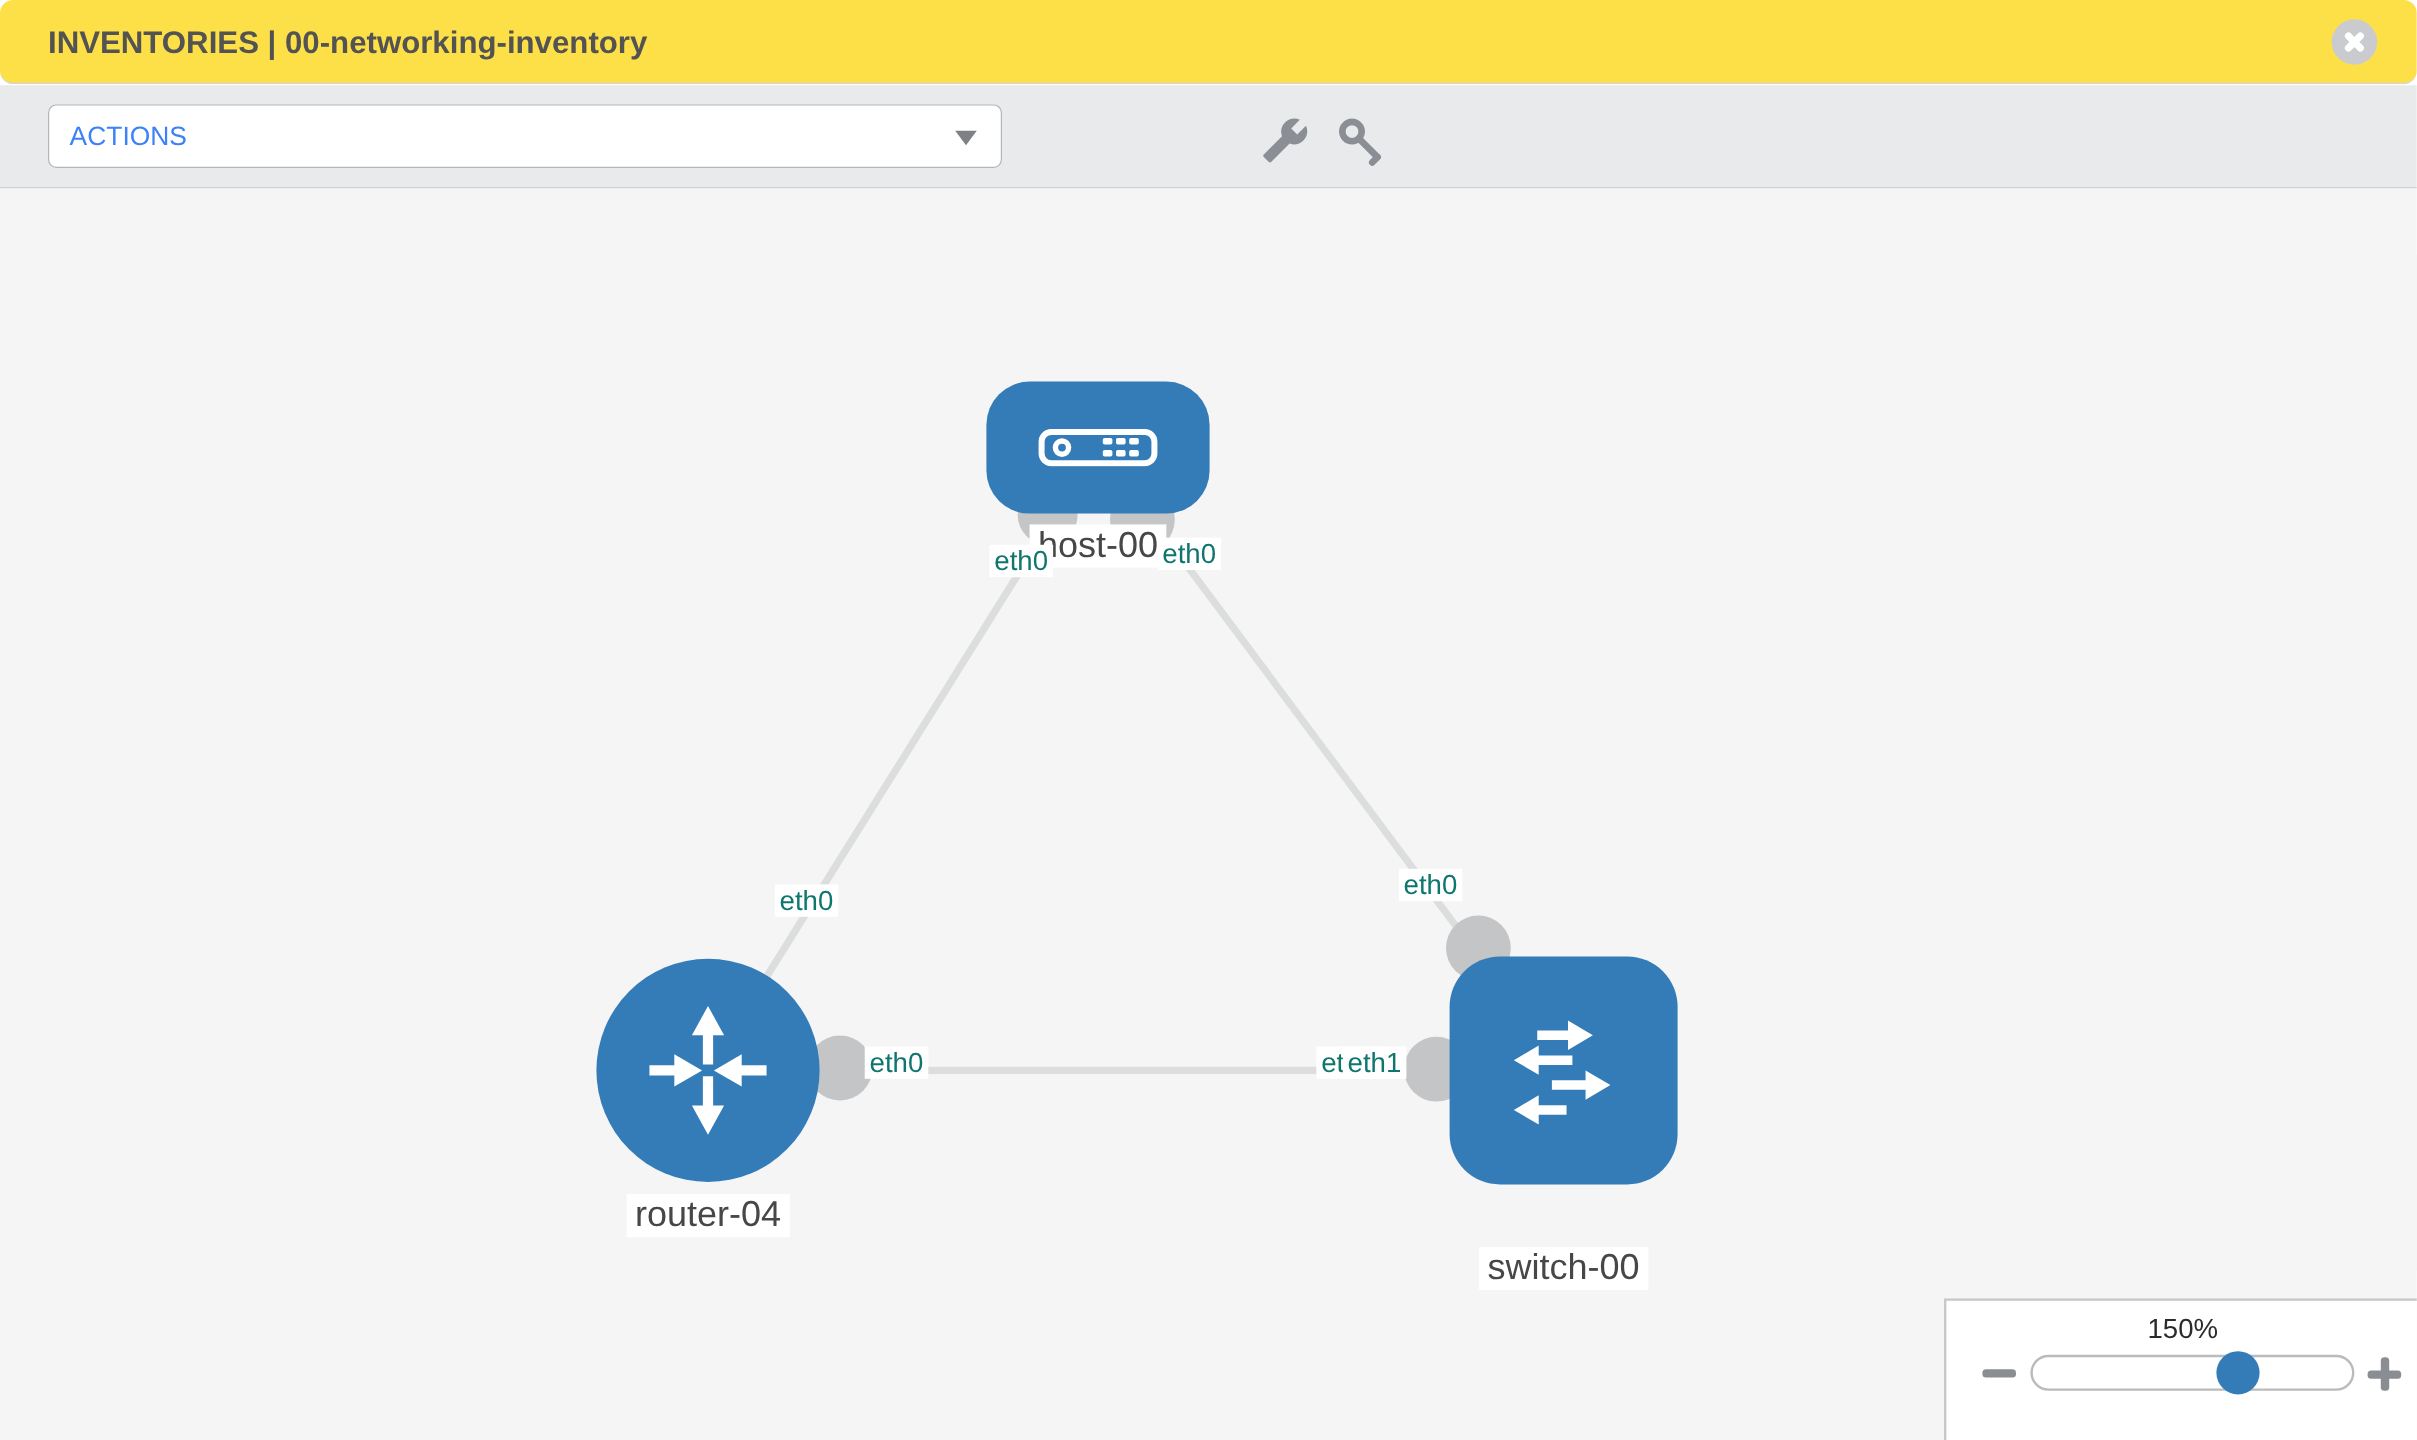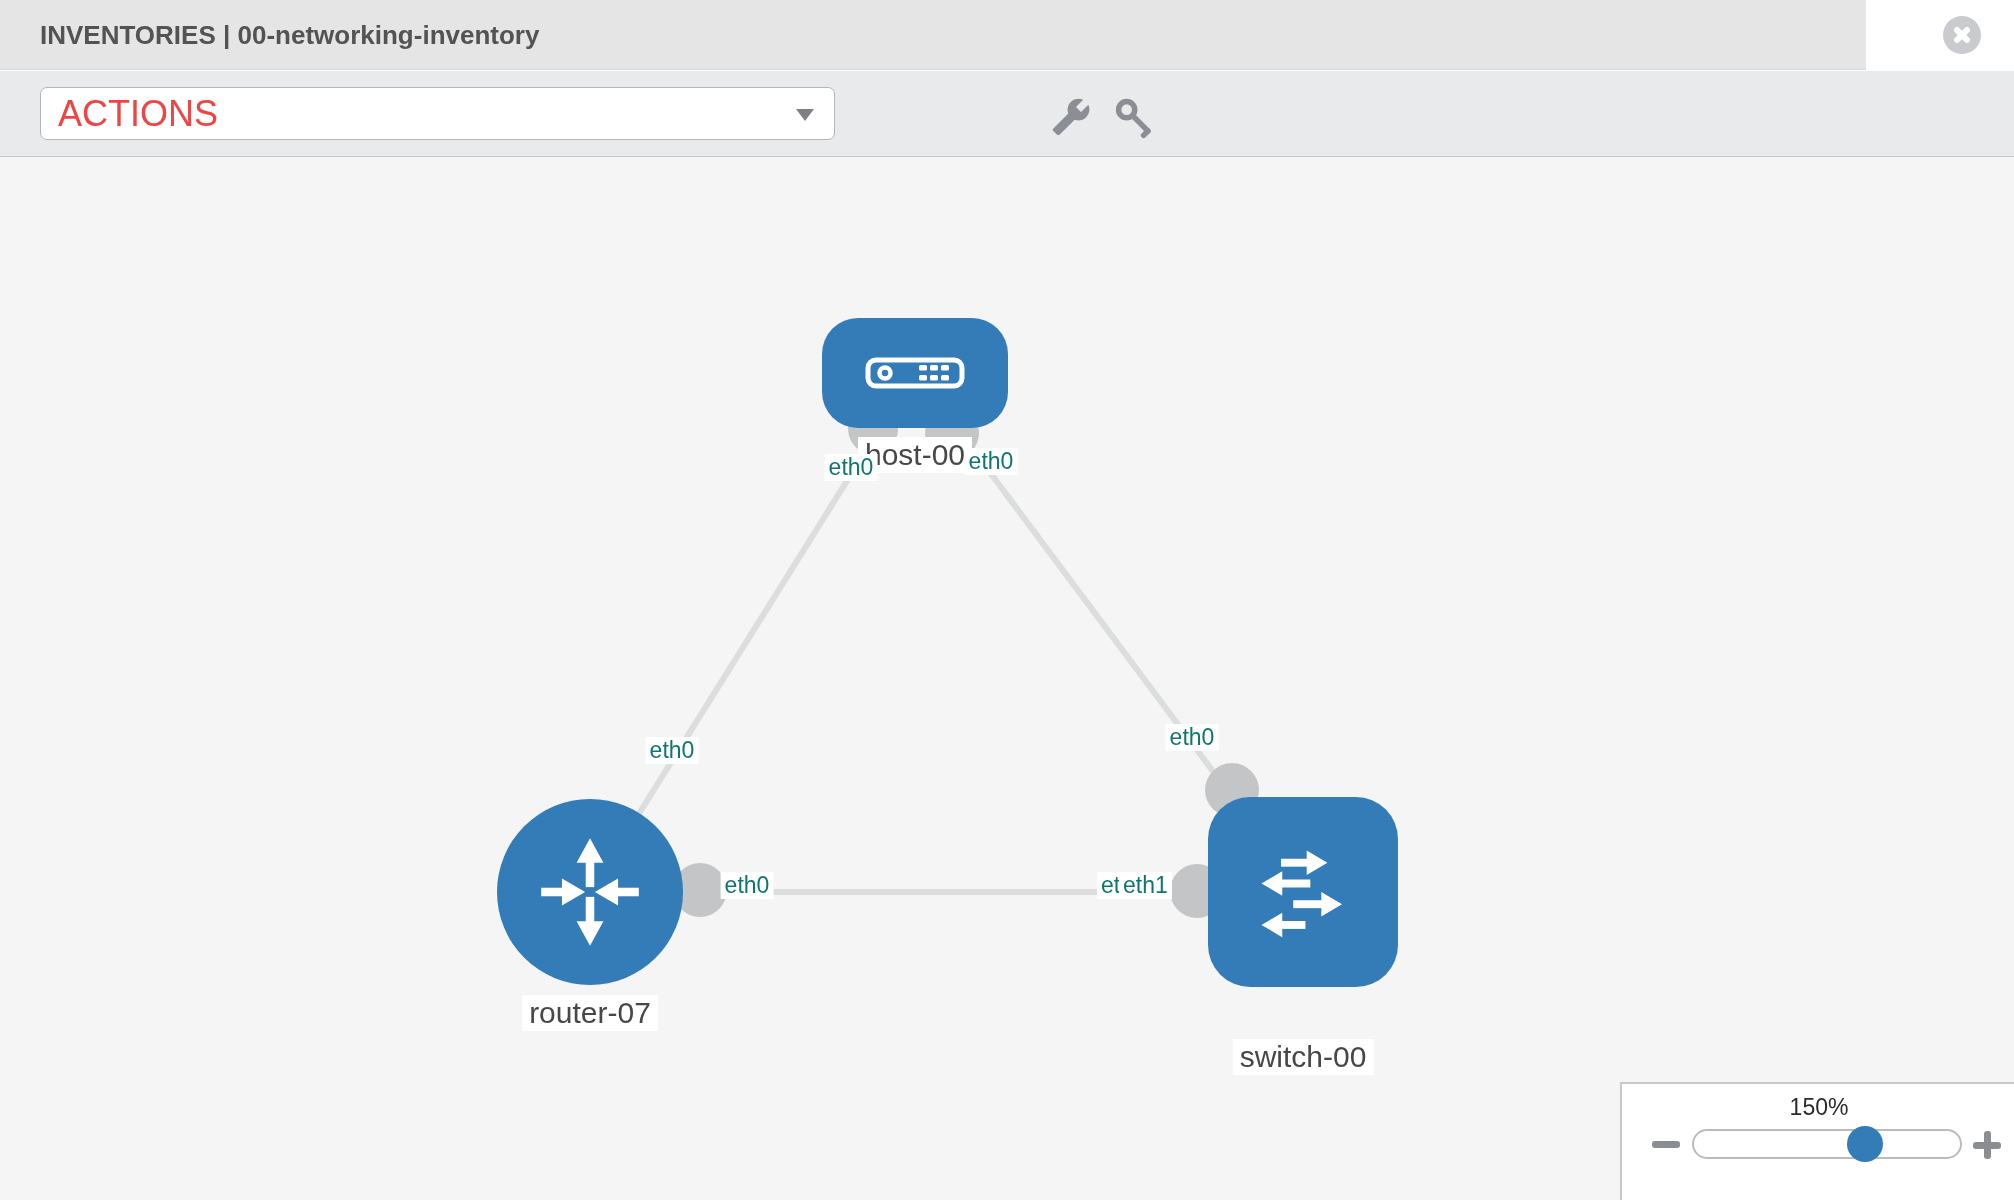--- a/index.html
+++ b/index.html
@@ -1,32 +1,32 @@
 <!DOCTYPE html>
 <html><head>
 <meta charset="utf-8">
 <style>
   * { margin:0; padding:0; box-sizing:border-box; }
   body { font-family:"Liberation Sans", sans-serif; }
   .screen { position:relative; width:2014px; height:1200px; background:#ffffff; overflow:hidden; }
 
   
-  .titlebar { position:absolute; left:0; top:0; width:1866px; height:70px; background:#e5e5e5; border-bottom:1px solid #d4d4d4; }
+  .titlebar { position:absolute; left:0; top:0; width:2014px; height:70px; background:#fde047; border-bottom:1px solid #d4d4d4;border-radius:11px; }
   .page-title { position:absolute; left:40px; top:0; height:70px; line-height:70px; font-size:26px; font-weight:bold; color:#535353; }
   .close-btn { position:absolute; left:1943px; top:16px; width:38px; height:38px; border-radius:50%; background:#c9cbce; cursor:pointer; }
   .close-btn .xbar { position:absolute; left:9px; top:16px; width:20px; height:6px; border-radius:3px; background:#ffffff; }
   .close-btn .xbar.a { transform:rotate(45deg); }
   .close-btn .xbar.b { transform:rotate(-45deg); }
 
   
   .toolbar { position:absolute; left:0; top:71px; width:2014px; height:86px; background:#e9eaeb; border-bottom:1px solid #c9c9c9; }
   .combo { position:absolute; top:16px; height:53px; background:#ffffff; border:1px solid #b4b7ba; border-radius:7px; }
   .combo.actions { left:40px; width:795px; }
   .combo.search { left:1182px; width:794px; }
-  .combo-label { position:absolute; left:17px; top:0; line-height:51px; font-size:36px; color:#ef4444; }
+  .combo-label { position:absolute; left:17px; top:0; line-height:51px; font-size:22px; color:#3b82f6; }
   .caret { position:absolute; right:20px; top:21px; width:0; height:0; border-left:9px solid transparent; border-right:9px solid transparent; border-top:12px solid #7d8186; }
   .tool-icon { position:absolute; cursor:pointer; }
   .tool-icon.wrench { left:1051px; top:26px; }
   .tool-icon.key { left:1112px; top:24px; }
 
   
   .canvas { position:absolute; left:0; top:157px; width:2014px; height:1043px; background:#f5f5f6; }
   .links-layer { position:absolute; left:0; top:0; }
 
   .node { position:absolute; background:#337cb8; display:flex; align-items:center; justify-content:center; cursor:pointer; }
@@ -149,21 +149,21 @@
           <polygon points="16,43 33,33 33,53" stroke="none"></polygon>
           <path d="M42 60 H 68" fill="none"></path>
           <polygon points="82,60 65,50 65,70" stroke="none"></polygon>
           <path d="M52 77 H 30" fill="none"></path>
           <polygon points="16,77 33,67 33,87" stroke="none"></polygon>
         </g>
       </svg>
     </div>
 
     <div class="node-label nl-host">host-00</div>
-    <div class="node-label nl-router">router-07</div>
+    <div class="node-label nl-router">router-04</div>
     <div class="node-label nl-switch">switch-00</div>
 
     <div class="port-label centered pl-host-left">eth0</div>
     <div class="port-label centered pl-host-right">eth0</div>
     <div class="port-label centered pl-router-top">eth0</div>
     <div class="port-label centered pl-switch-top">eth0</div>
     <div class="port-label centered pl-router-right">eth0</div>
     <div class="port-label pl-switch-back">eth0</div>
     <div class="port-label pl-switch-front">eth1</div>
 

